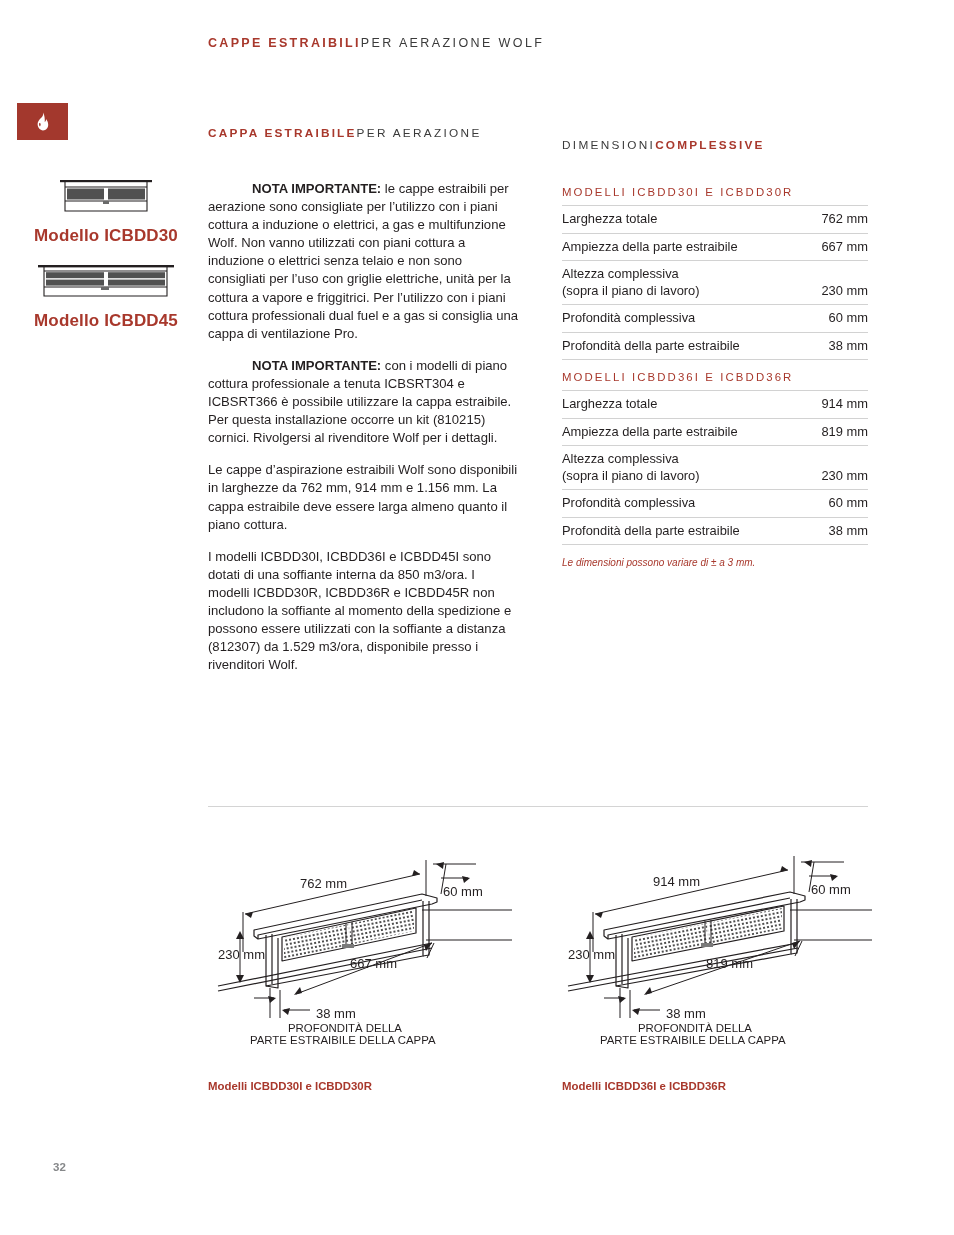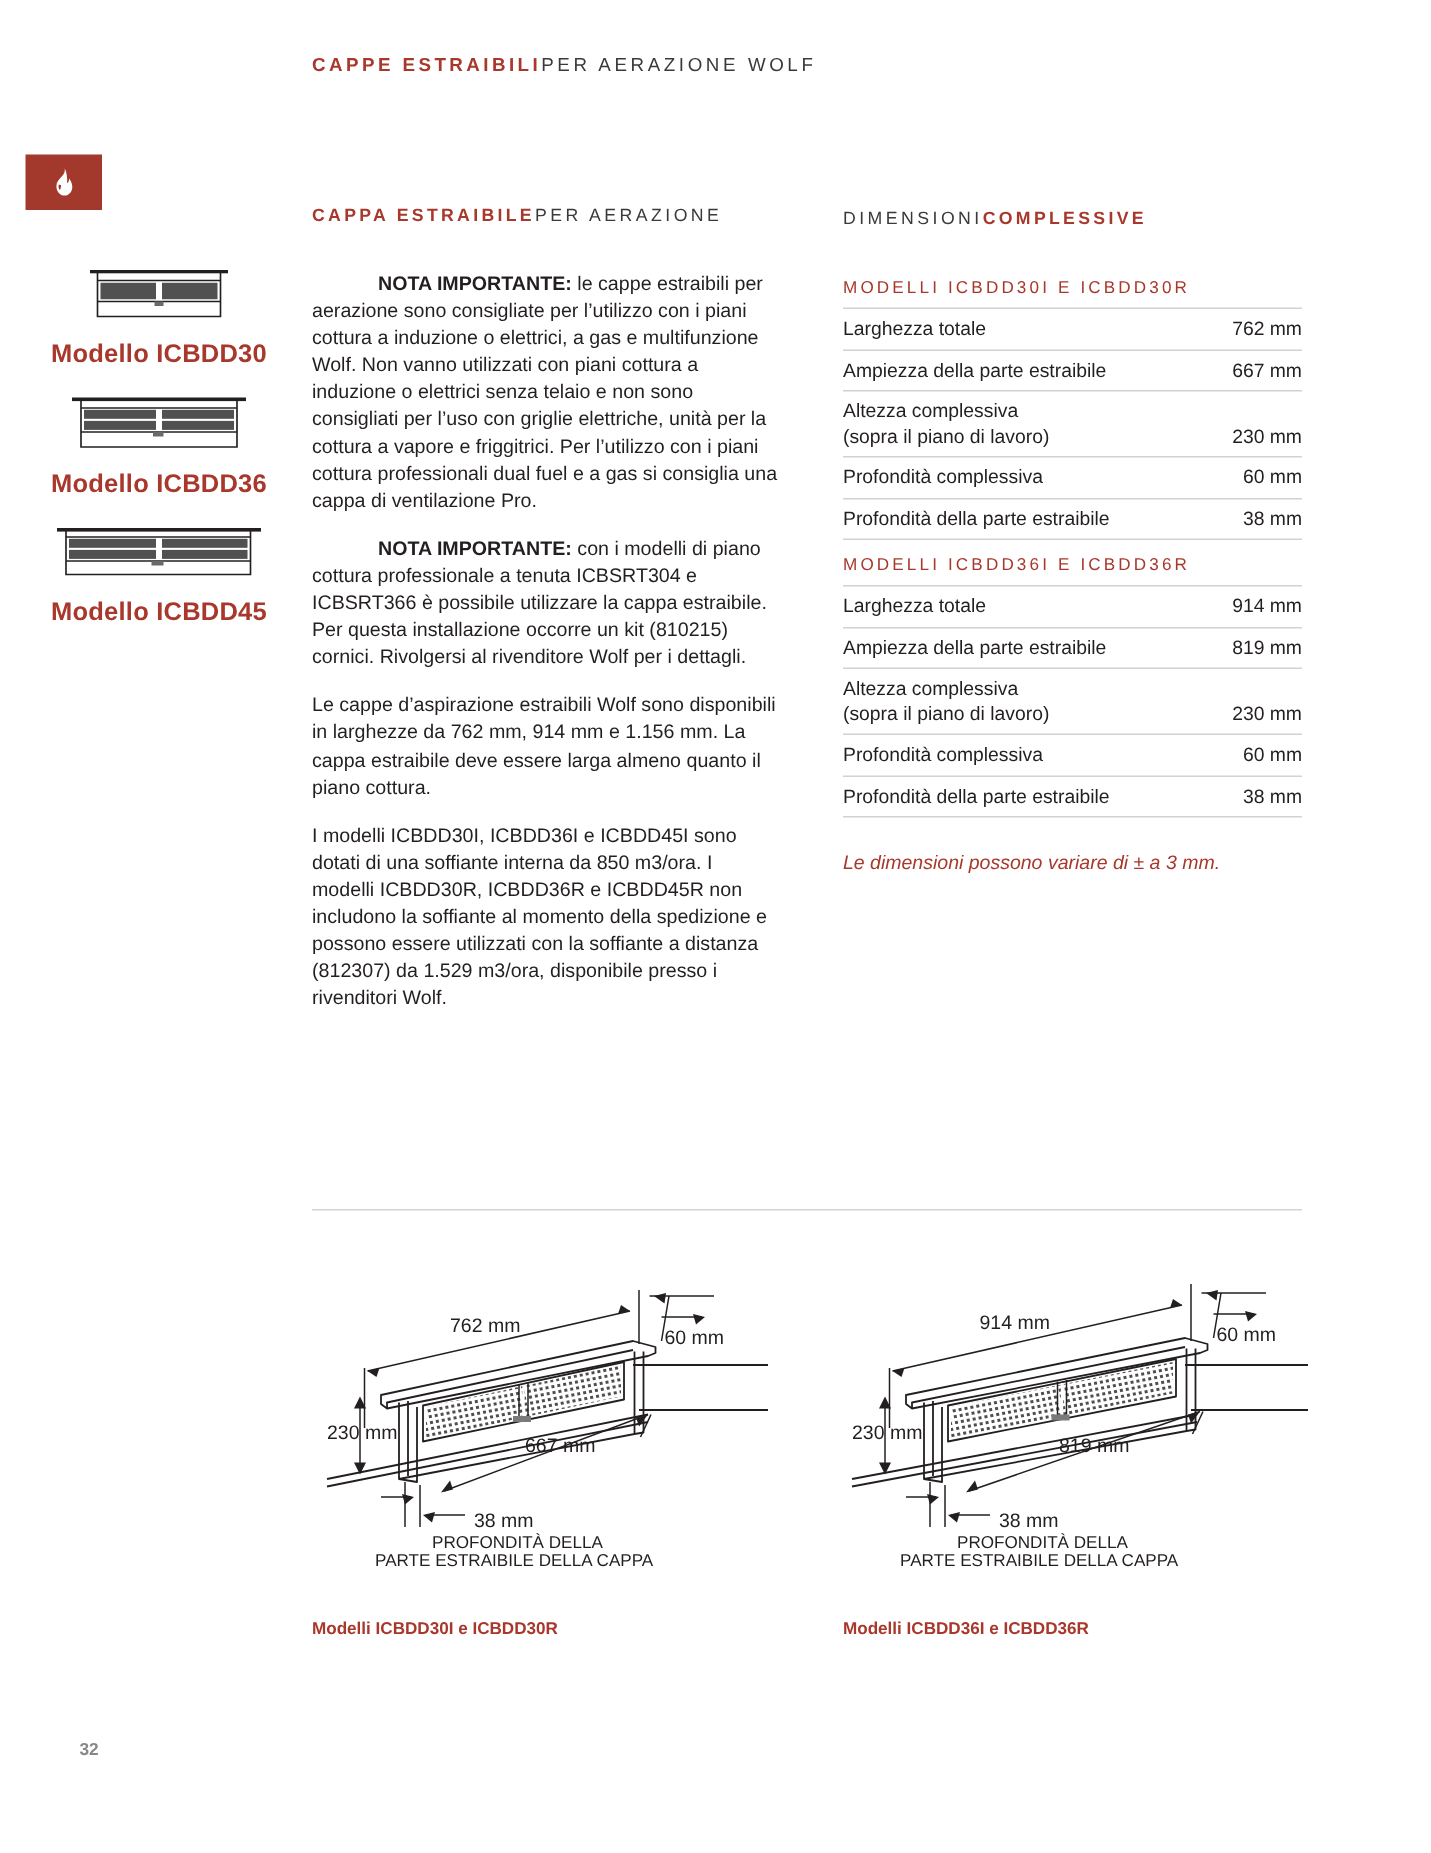--- a/index.html
+++ b/index.html
@@ -82,21 +82,21 @@
   }
   .sec-title .t-red {
     color: #a8382c;
     font-weight: bold;
     letter-spacing: 2.2px;
   }
   .sec-title .t-dark {
     color: #3a3a3a;
     letter-spacing: 2.3px;
   }
-  #title-left  { left: 208px; top: 136px; }
+  #title-left  { left: 208px; top: 126px; }
   #title-right { left: 562px; top: 138px; }
 
   
   .body-col {
     position: absolute;
     left: 208px;
     top: 180px;
     width: 312px;
   }
   .body-col p {
@@ -132,23 +132,23 @@
     padding: 5px 0 5px 0;
     font-size: 12.9px;
     line-height: 16.5px;
     color: #231f20;
     vertical-align: bottom;
   }
   .spec-table td.lbl { text-align: left; margin-left: 28px; }
   .spec-table td.val { text-align: right; white-space: nowrap; }
   .spec-note {
     color: #a8382c;
-    font-size: 13px;
+    font-size: 10px;
     font-style: italic;
-    margin-top: 22px;
+    margin-top: 12px;
   }
 
   
   .divider {
     position: absolute;
     left: 208px;
     top: 806px;
     width: 660px;
     height: 1px;
     background: #d4d4d4;
@@ -212,37 +212,20 @@
           <path d="M12 26 L94 26"></path>
         </g>
         <rect x="14" y="13.5" width="37" height="11" fill="#2b2b2b" opacity="0.82"></rect>
         <rect x="55" y="13.5" width="37" height="11" fill="#2b2b2b" opacity="0.82"></rect>
         <rect x="50" y="26" width="6" height="3" fill="#6a6a6a"></rect>
         <rect x="7" y="5" width="92" height="2.2" fill="#231f20"></rect>
       </svg>
       <div class="thumb-caption">Modello ICBDD30</div>
     </div>
 
-    <div class="thumb-block">
-      <svg class="thumb-art" width="128" height="44" viewBox="0 0 128 44">
-        <g fill="none" stroke="#231f20" stroke-width="1.1">
-          <path d="M6 6 L122 6"></path>
-          <path d="M12 6 L12 38 L116 38 L116 6"></path>
-          <path d="M12 12 L116 12"></path>
-          <path d="M12 28 L116 28"></path>
-        </g>
-        <rect x="14" y="13.2" width="48" height="6" fill="#2b2b2b" opacity="0.82"></rect>
-        <rect x="66" y="13.2" width="48" height="6" fill="#2b2b2b" opacity="0.82"></rect>
-        <rect x="14" y="20.6" width="48" height="6" fill="#2b2b2b" opacity="0.82"></rect>
-        <rect x="66" y="20.6" width="48" height="6" fill="#2b2b2b" opacity="0.82"></rect>
-        <rect x="60" y="28" width="7" height="3" fill="#6a6a6a"></rect>
-        <rect x="6" y="5" width="116" height="2.4" fill="#231f20"></rect>
-      </svg>
-      <div class="thumb-caption">Modello ICBDD36</div>
-    </div>
 
     <div class="thumb-block">
       <svg class="thumb-art" width="146" height="42" viewBox="0 0 146 42">
         <g fill="none" stroke="#231f20" stroke-width="1.1">
           <path d="M5 6 L141 6"></path>
           <path d="M11 6 L11 36 L134 36 L134 6"></path>
           <path d="M11 11 L134 11"></path>
           <path d="M11 27 L134 27"></path>
         </g>
         <rect x="13" y="12.2" width="58" height="6" fill="#2b2b2b" opacity="0.82"></rect>

